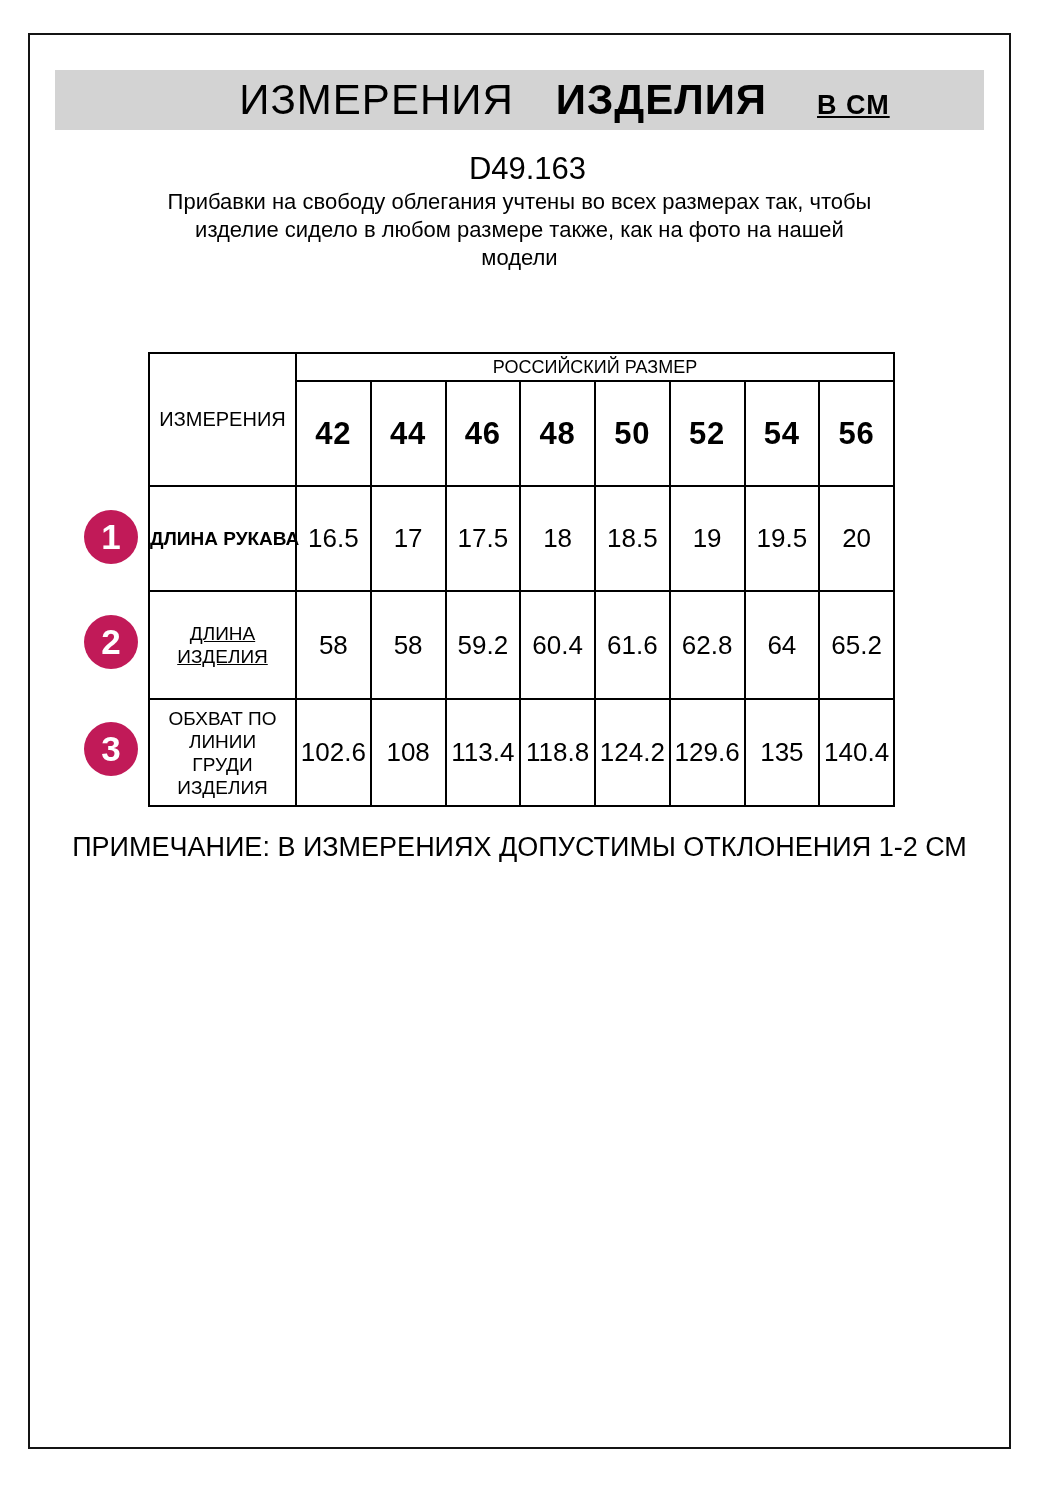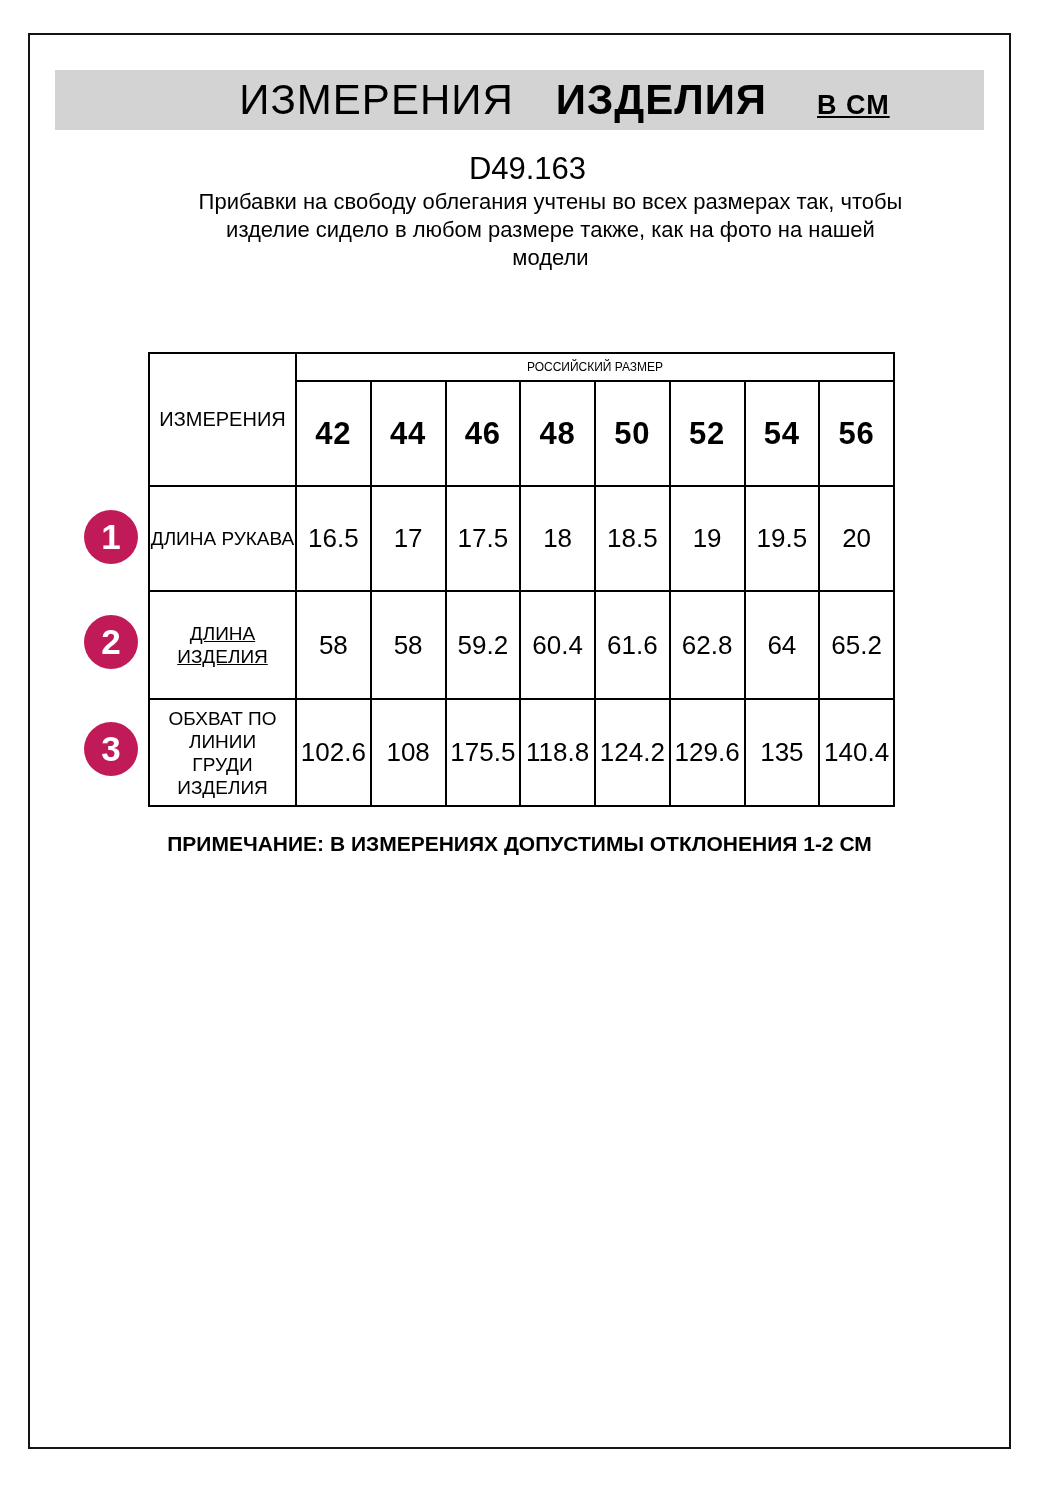--- a/index.html
+++ b/index.html
@@ -21,56 +21,56 @@
   .band .w1{font-size:42px;font-weight:400;line-height:60px;letter-spacing:1px;}
   .band .w2{font-size:42px;font-weight:700;line-height:60px;letter-spacing:1px;}
   .band .unit{font-size:27px;font-weight:700;letter-spacing:1px;margin-left:8px;text-decoration:underline;}
   
   .code{
     position:absolute;left:36px;top:151px;width:983px;text-align:center;
     font-size:31px;font-weight:400;
   }
   .desc{
     position:absolute;left:28px;top:188px;width:983px;text-align:center;
-    font-size:22px;line-height:28px;font-weight:400;padding-left:31px;
+    font-size:22px;line-height:28px;font-weight:400;
   }
   
   table.size-table{
     position:absolute;left:148px;top:352px;width:747px;
     border-collapse:collapse;table-layout:fixed;
   }
   table.size-table td{
     border:2px solid #000;text-align:center;vertical-align:middle;padding:0;
   }
   td.corner{width:145px;font-size:20px;}
-  td.group{font-size:12px;height:26px;line-height:22px;}
+  td.group{font-size:18px;height:26px;line-height:22px;}
   tr.r-sizes{height:105px;}
   td.size{font-size:31px;font-weight:800;letter-spacing:1px;border-radius:17px;}
   tr.r-data1{height:105px;}
   tr.r-data2{height:108px;}
   tr.r-data3{height:107px;}
   td.rowlabel{font-size:19px;line-height:23px;}
   td.rowlabel span{display:inline-block;}
-  tr.r-data1 td.rowlabel span{white-space:nowrap;}
+  tr.r-data1 td.rowlabel span{white-space:nowrap;font-weight:bold;}
   tr.r-data2 td.rowlabel span{max-width:100px;text-decoration:underline;}
   tr.r-data3 td.rowlabel span{max-width:126px;}
   td.val{font-size:26px;}
   
   .badge{
     position:absolute;left:84px;width:54px;height:54px;border-radius:50%;
     background:#c11a58;color:#fff;display:flex;align-items:center;justify-content:center;
     font-size:35px;font-weight:700;
   }
   .badge.b1{top:510px;}
   .badge.b2{top:615px;}
   .badge.b3{top:722px;}
   
   .note{
     position:absolute;left:28px;top:832px;width:983px;text-align:center;
-    font-size:21px;font-weight:700;
+    font-size:27px;font-weight:400;
   }
 </style>
 </head>
 <body>
 
 <div class="frame"></div>
 
 <div class="band">
   <span class="w1">ИЗМЕРЕНИЯ</span>
   <span class="w2">ИЗДЕЛИЯ</span>
@@ -120,21 +120,21 @@
     <td class="val">60.4</td>
     <td class="val">61.6</td>
     <td class="val">62.8</td>
     <td class="val">64</td>
     <td class="val">65.2</td>
   </tr>
   <tr class="r-data3">
     <td class="rowlabel"><span>ОБХВАТ ПО ЛИНИИ ГРУДИ ИЗДЕЛИЯ</span></td>
     <td class="val">102.6</td>
     <td class="val">108</td>
-    <td class="val">175.5</td>
+    <td class="val">113.4</td>
     <td class="val">118.8</td>
     <td class="val">124.2</td>
     <td class="val">129.6</td>
     <td class="val">135</td>
     <td class="val">140.4</td>
   </tr>
 </tbody>
   </table>
 
 <div class="badge b1">

